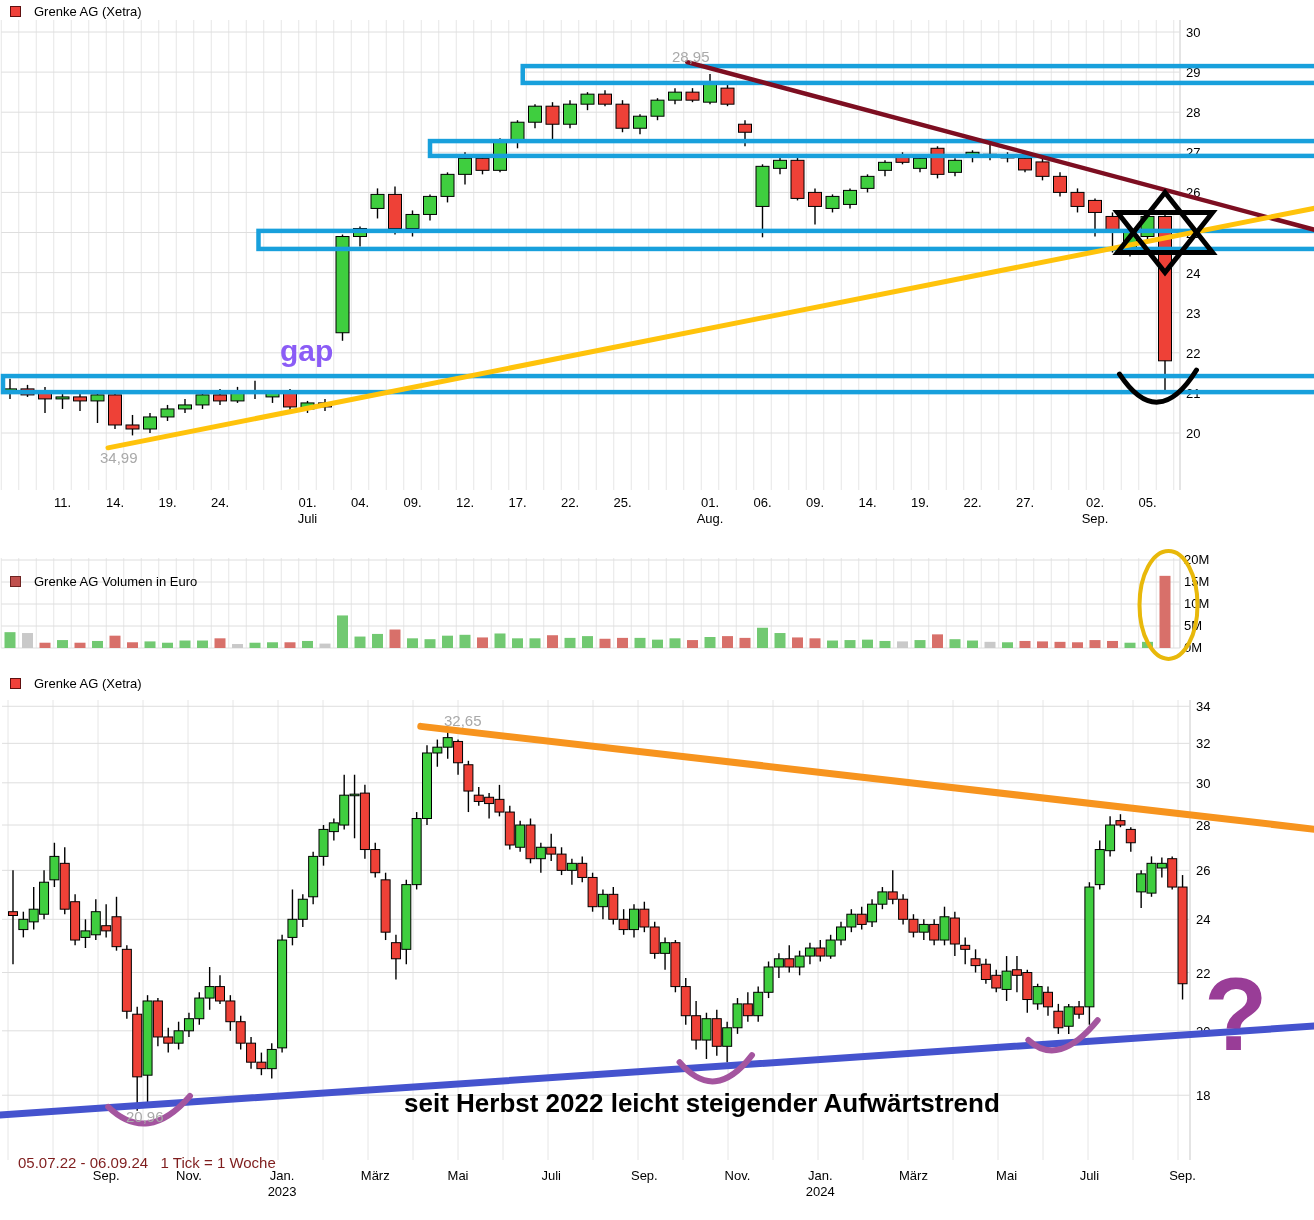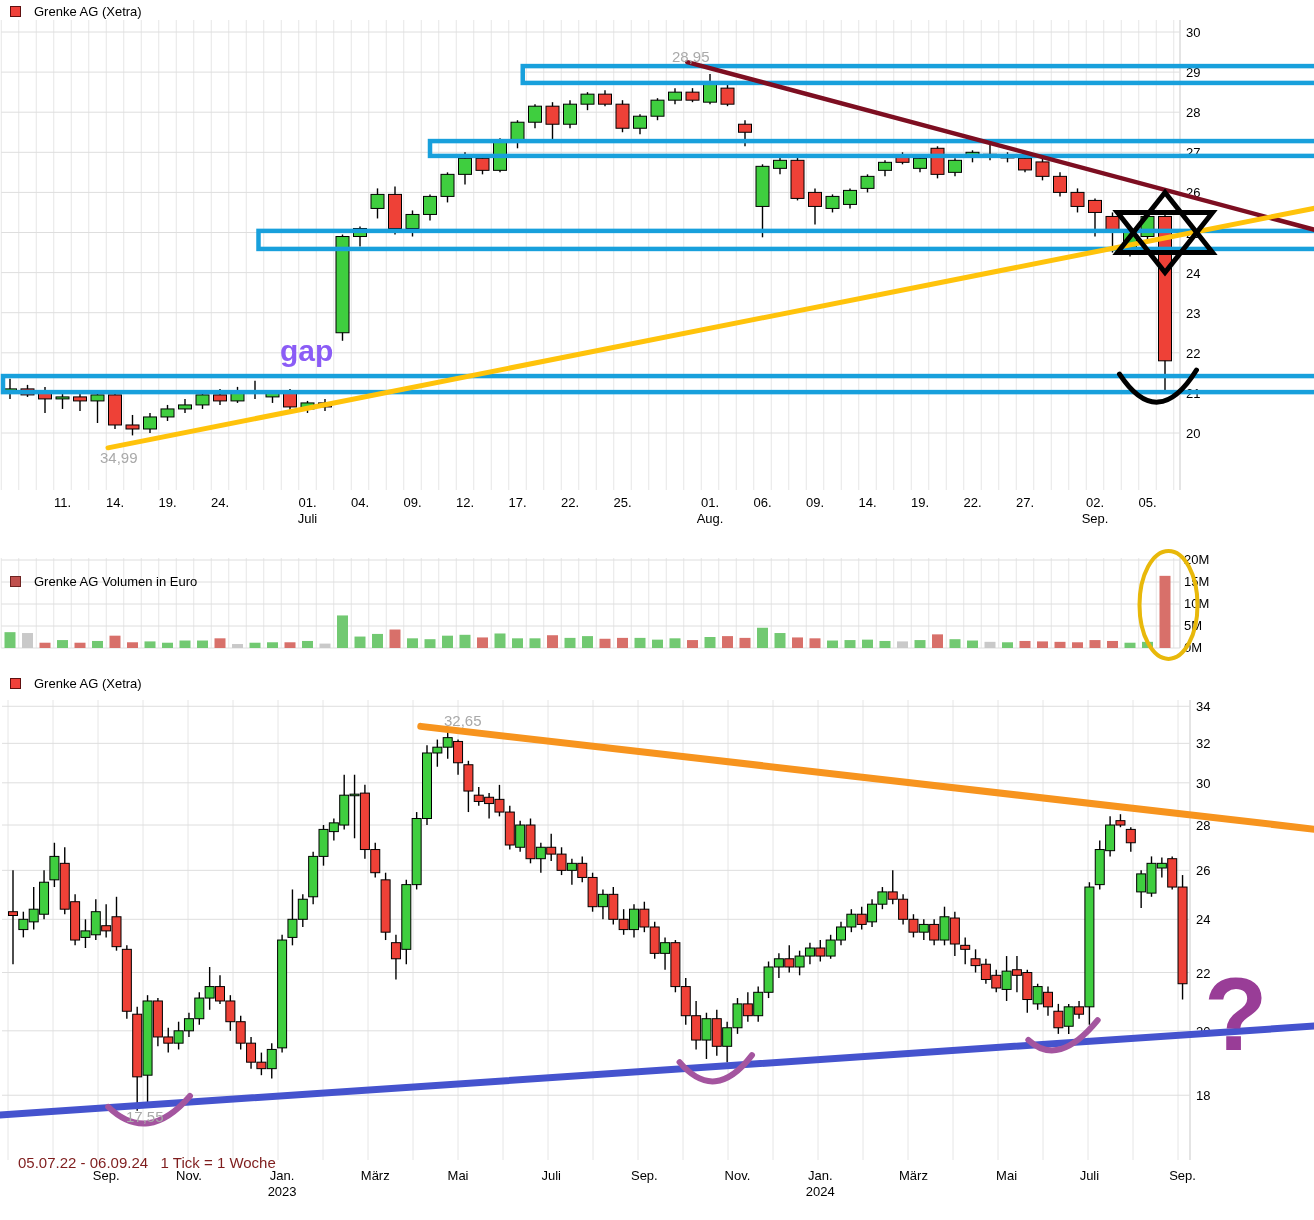--- a/index.html
+++ b/index.html
@@ -751,22 +751,23 @@
   </div>
 
   <div class="panel-title" style="left:10px;top:676px;">
     <span class="swatch sw-bright"></span>
     <span>Grenke AG (Xetra)</span>
   </div>
 
   <div class="ann-gray" style="left:672px;top:48px;">28,95</div>
   <div class="ann-gray" style="left:100px;top:449px;">34,99</div>
   <div class="ann-gray" style="left:444px;top:712px;">32,65</div>
-  <div class="ann-gray" style="left:126px;top:1108px;">17,55</div>
+  <div class="ann-gray" style="left:126px;top:1108px;">20,96</div>
 
   <div class="gap-label">gap</div>
 
+  <div class="trend-note">seit Herbst 2022 leicht steigender Aufwärtstrend</div>
 
   <div class="question-mark">?</div>
 
   <div class="footer-range">05.07.22 - 06.09.24   1 Tick = 1 Woche</div>
 
 </div>
 
 </body></html>

